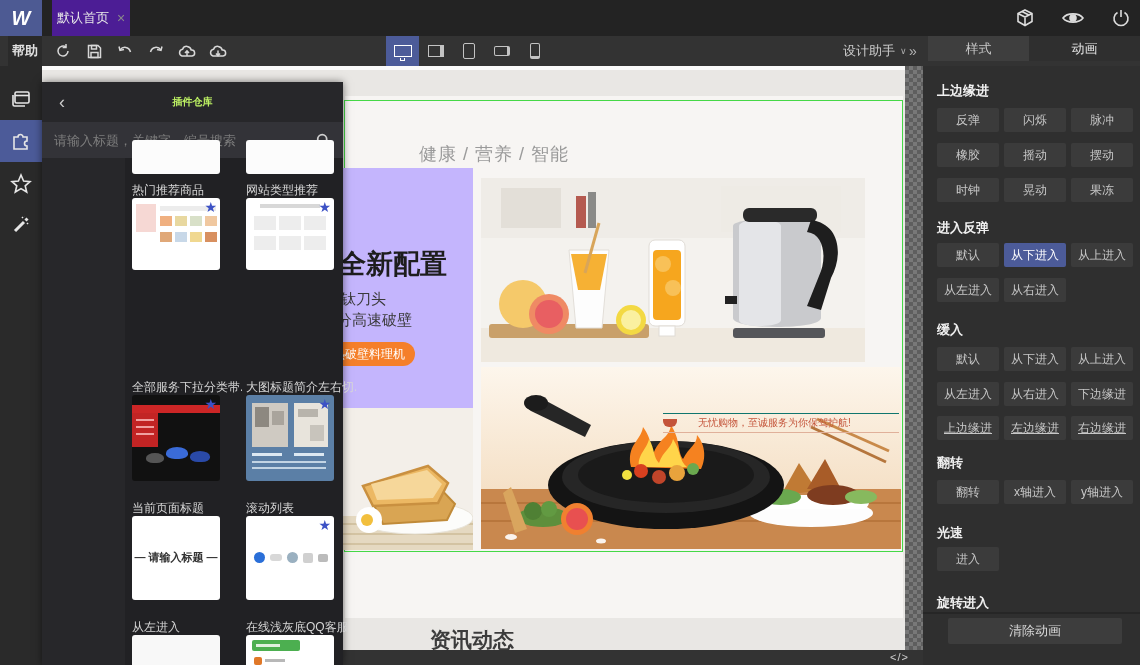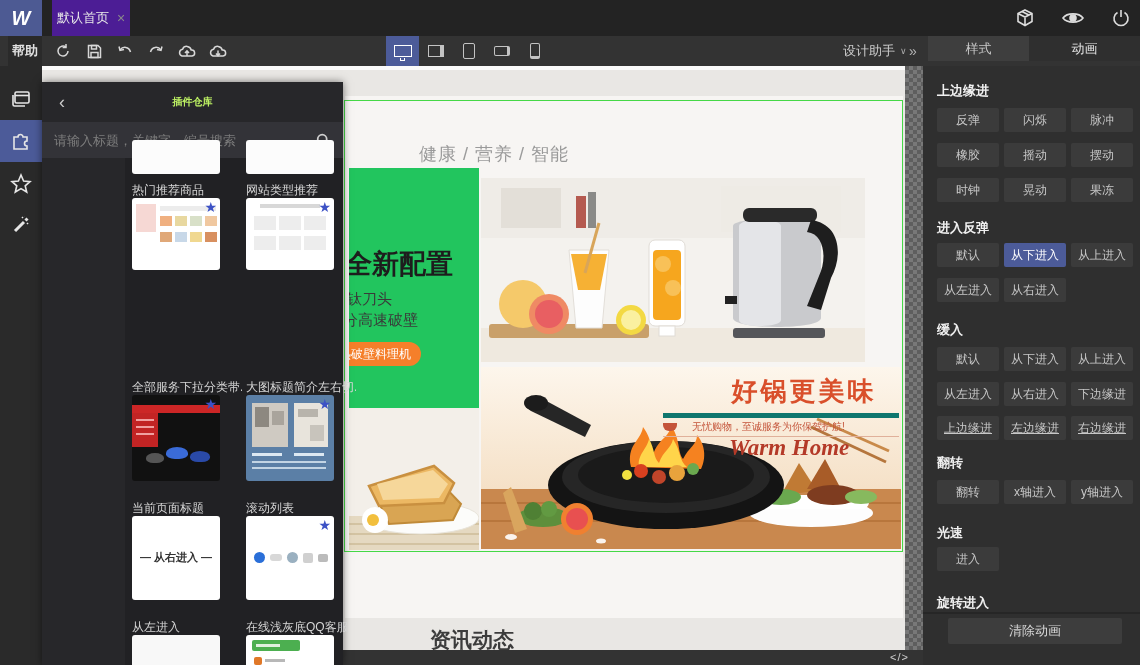--- a/index.html
+++ b/index.html
@@ -41,31 +41,31 @@
   .rail-item svg { stroke:#e6e6e6; fill:none; stroke-width:1.6; }
 
   
   .canvas { left:42px; top:66px; width:863px; height:584px; background:#e9e7e4; z-index:1; }
   .hscroll { left:42px; top:66px; width:863px; height:4px; background:#fafafa; z-index:2; }
   .page { left:301px; top:0; width:562px; height:584px; }
   .page-white { left:2px; top:30px; width:558px; height:522px; background:#f7f5f3; }
   .green-box { left:1px; top:34px; width:559px; height:452px; border:1.5px solid #46d846; }
   .red-box { left:2px; top:37px; width:525px; height:29px; background:#ffffff; border:2px solid #ea8080; color:#f0821e; font-size:20px; font-weight:bold; display:flex; align-items:center; padding-left:4px; white-space:nowrap; overflow:hidden; }
   .subtitle { left:76px; top:76px; color:#9a9a9a; font-size:18px; letter-spacing:1px; }
-  .banner-left { left:6px; top:102px; width:130px; height:382px; background:#22c55e; overflow:hidden; }
+  .banner-left { left:0px; top:102px; width:130px; height:382px; background:#c4b5fd; overflow:hidden; }
   .bl-title { left:-4px; top:78px; font-size:27px; font-weight:bold; color:#1d1d1d; white-space:nowrap; }
   .bl-line1 { left:-2px; top:122px; font-size:15px; color:#3a3a3a; white-space:nowrap; }
   .bl-line2 { left:-6px; top:143px; font-size:15px; color:#3a3a3a; white-space:nowrap; }
   .bl-badge { left:-24px; top:174px; width:96px; height:24px; background:#f57f2a; border-radius:12px; color:#fff; font-size:12px; display:flex; align-items:center; justify-content:flex-end; padding-right:10px; white-space:nowrap; }
   .img-box { overflow:hidden; }
   .kettle-img { left:138px; top:112px; width:384px; height:184px; }
   .wok-img { left:138px; top:301px; width:420px; height:182px; }
   .toast-img { left:0; top:240px; width:130px; height:142px; }
   .wok-title { left:228px; top:7px; width:190px; text-align:center; color:#d94f2b; font-size:26px; font-weight:bold; letter-spacing:3px; white-space:nowrap; }
-  .wok-tagline-row { left:182px; top:46px; width:236px; display:flex; align-items:center; gap:15px; color:#c4543a; font-size:10px; white-space:nowrap; border-top:5px solid #0f766e; border-bottom:1px solid #e0b09a; padding:2px 0; }
+  .wok-tagline-row { left:182px; top:46px; width:236px; display:flex; align-items:center; gap:21px; color:#c4543a; font-size:10px; white-space:nowrap; border-top:1px solid #0f766e; border-bottom:1px solid #e0b09a; padding:2px 0; }
   .pot-dot { width:14px; height:8px; background:#c4543a; border-radius:0 0 6px 6px; flex:none; }
   .wok-script { left:248px; top:68px; font-family:"Liberation Serif", serif; font-style:italic; font-weight:bold; font-size:23px; color:#b43a28; white-space:nowrap; }
   .news-heading { left:87px; top:560px; font-size:21px; font-weight:bold; color:#3c3c3c; }
 
   
   .vstrip { left:905px; top:66px; width:18px; height:584px; background-color:#5e5e5e;
     background-image:linear-gradient(45deg,#787878 25%,transparent 25%,transparent 75%,#787878 75%),
                      linear-gradient(45deg,#787878 25%,transparent 25%,transparent 75%,#787878 75%);
     background-size:8px 8px; background-position:0 0,4px 4px; z-index:4; }
 
@@ -331,26 +331,24 @@
           <circle cx="146" cy="108" r="5" fill="#f0e040"></circle>
           <ellipse cx="62" cy="150" rx="26" ry="10" fill="#5d8f3c"></ellipse>
           <circle cx="52" cy="144" r="9" fill="#4f8034"></circle>
           <circle cx="68" cy="142" r="8" fill="#629a42"></circle>
           <circle cx="96" cy="152" r="16" fill="#f08030"></circle>
           <circle cx="96" cy="152" r="11" fill="#e85050"></circle>
           <path d="M30 120 L46 162 L34 166 L22 126 Z" fill="#d9a55e"></path>
           <ellipse cx="30" cy="170" rx="6" ry="3" fill="#ffffff" opacity="0.9"></ellipse>
           <ellipse cx="120" cy="174" rx="5" ry="2.5" fill="#ffffff" opacity="0.9"></ellipse>
         </svg>
-        <div class="abs wok-title">好锅更美味</div>
         <div class="abs wok-tagline-row">
           <span class="pot-dot"></span>
           <span>无忧购物，至诚服务为你保驾护航!</span>
         </div>
-        <div class="abs wok-script">Warm Home</div>
       </div>
 
       <div class="abs news-heading">资讯动态</div>
     </div>
   </div>
   <div class="abs hscroll"></div>
 
   <div class="abs vstrip"></div>
 
   <div class="abs bottom-bar">
@@ -424,21 +422,21 @@
         <div class="tmini" style="left:6px;top:58px;width:30px;height:3px;background:#dce8f2;"></div>
         <div class="tmini" style="left:6px;top:66px;width:74px;height:2px;background:#c2d4e4;"></div>
         <div class="tmini" style="left:6px;top:72px;width:74px;height:2px;background:#c2d4e4;"></div>
         <div class="tmini" style="left:48px;top:58px;width:30px;height:3px;background:#dce8f2;"></div>
         <span class="pstar">★</span>
       </div>
 
       <div class="card-label" style="left:7px; top:342px;">当前页面标题</div>
       <div class="card-label" style="left:121px; top:342px;">滚动列表</div>
       <div class="pcard" style="left:7px; top:358px; width:88px; height:84px;">
-        <div class="tmini" style="left:0;top:34px;width:88px;text-align:center;font-size:11px;font-weight:bold;color:#333;">— 从右进入 —</div>
+        <div class="tmini" style="left:0;top:34px;width:88px;text-align:center;font-size:11px;font-weight:bold;color:#333;">— 请输入标题 —</div>
       </div>
       <div class="pcard" style="left:121px; top:358px; width:88px; height:84px;">
         <div class="tmini" style="left:8px;top:36px;width:11px;height:11px;background:#2a6fd8;border-radius:50%;"></div>
         <div class="tmini" style="left:24px;top:38px;width:12px;height:7px;background:#d8d8d8;border-radius:3px;"></div>
         <div class="tmini" style="left:41px;top:36px;width:11px;height:11px;background:#9ab0c0;border-radius:50%;"></div>
         <div class="tmini" style="left:57px;top:37px;width:10px;height:10px;background:#d0d0d0;border-radius:2px;"></div>
         <div class="tmini" style="left:72px;top:38px;width:10px;height:8px;background:#bbb;border-radius:2px;"></div>
         <span class="pstar">★</span>
       </div>
 

